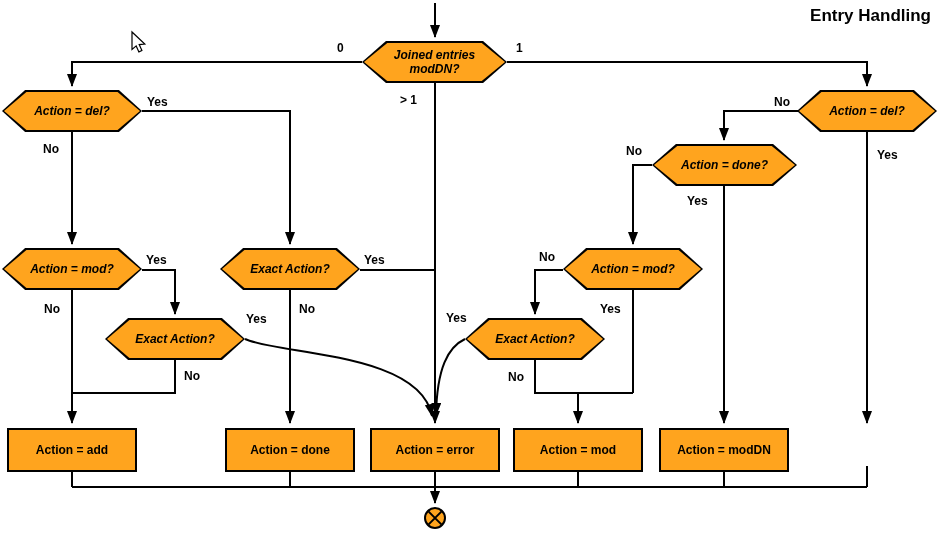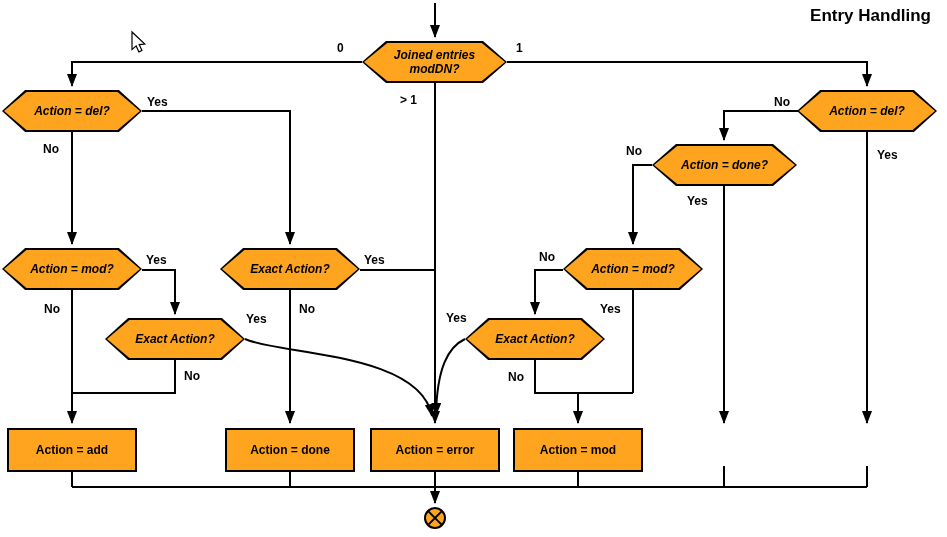--- a/index.html
+++ b/index.html
@@ -118,20 +118,23 @@
   </div>
   <div class="action-box" style="left:225px;top:428px;width:130px">
     <span>Action = done</span>
   </div>
   <div class="action-box" style="left:513px;top:428px;width:130px">
     <span>Action = mod</span>
   </div>
   <div class="action-box" style="left:370px;top:428px;width:130px">
     <span>Action = error</span>
   </div>
+  <div class="action-box" style="left:659px;top:428px;width:130px">
+    <span>Action = modDN</span>
+  </div>
 
   <span class="edge-label" style="left:337px;top:41px">0</span>
   <span class="edge-label" style="left:516px;top:41px">1</span>
   <span class="edge-label" style="left:400px;top:93px">&gt; 1</span>
 
   <span class="edge-label" style="left:147px;top:95px">Yes</span>
   <span class="edge-label" style="left:43px;top:142px">No</span>
 
   <span class="edge-label" style="left:146px;top:253px">Yes</span>
   <span class="edge-label" style="left:44px;top:302px">No</span>

